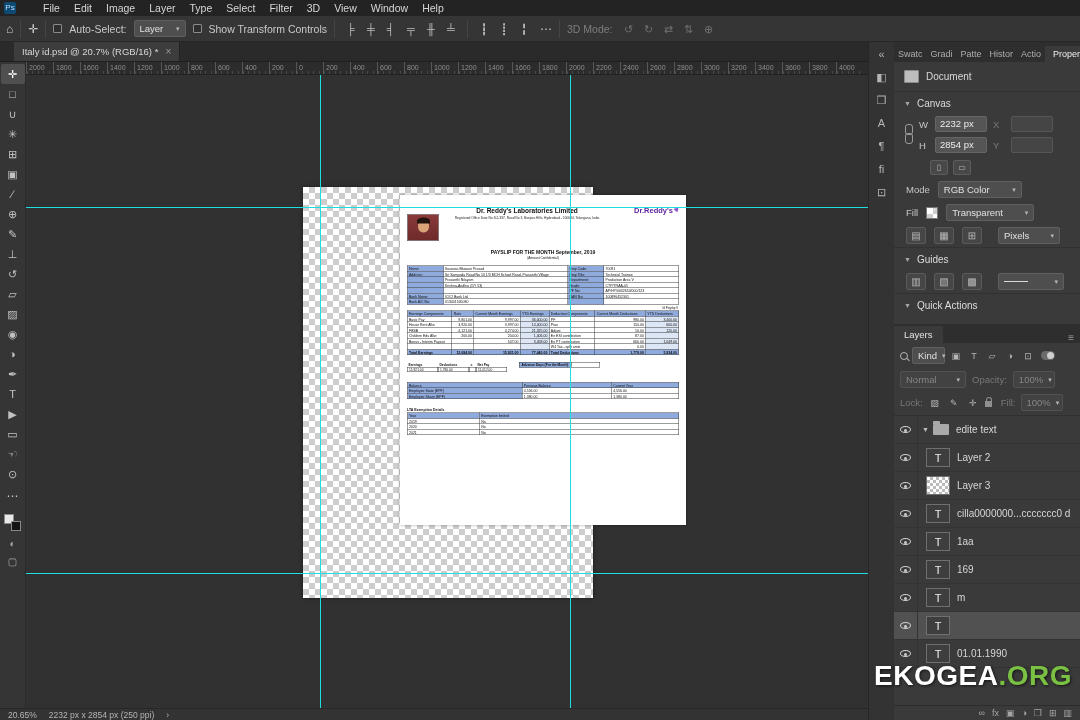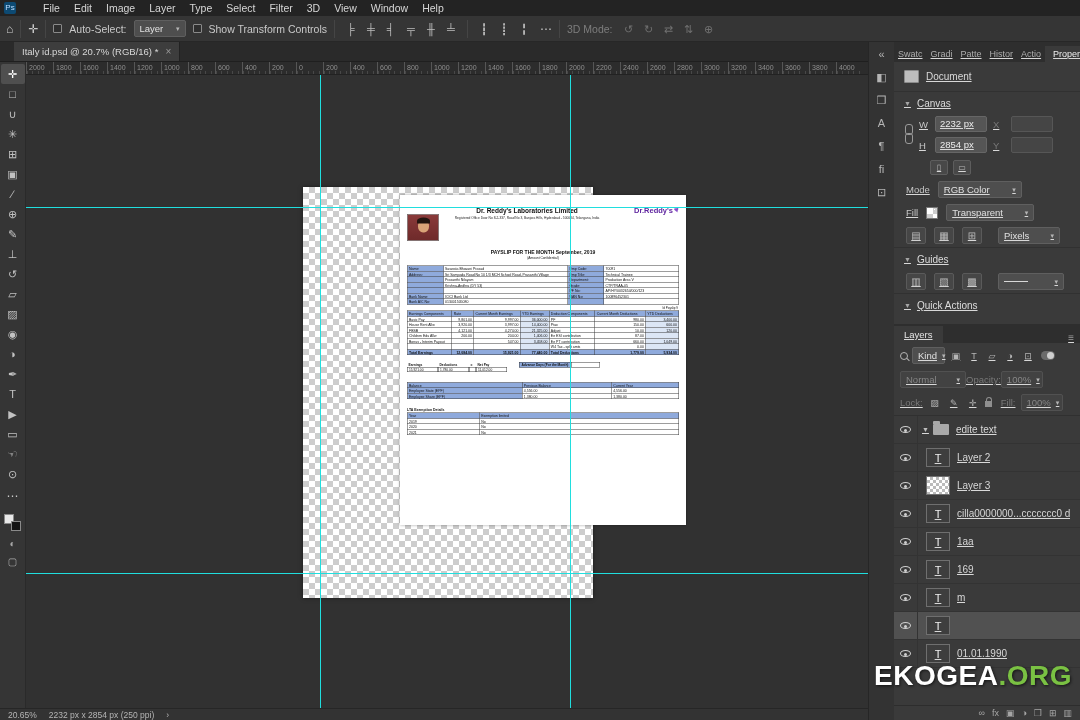--- a/index.html
+++ b/index.html
@@ -87,21 +87,21 @@
   .ps-balance{margin-top:20px;width:280px;}
   .ps-balance td:first-child{background:#8faadc;}
   .ps-lta-title{font-size:7px;font-weight:bold;margin-top:18px;}
   .ps-lta{margin-top:2px;width:130px;}
 
   
   .dockstrip{position:absolute;left:868px;top:42px;width:26px;height:678px;background:#333;border-left:1px solid #262626;display:flex;flex-direction:column;align-items:center;padding-top:2px;gap:3px;z-index:10;}
   .dock-ic{width:22px;height:20px;background:none;border:none;color:#b5b5b5;font-size:11px;line-height:20px;padding:0;}
 
   
-  .rightpanel{position:absolute;left:894px;top:42px;width:186px;height:678px;background:#3a3a3a;display:flex;flex-direction:column;overflow:hidden;z-index:10;font-size:10px;color:#d8d8d8;text-decoration:underline;}
+  .rightpanel{position:absolute;left:894px;top:42px;width:186px;height:678px;background:#3a3a3a;display:flex;flex-direction:column;overflow:hidden;z-index:10;font-size:10px;color:#d8d8d8;}
   .ptabs{height:20px;background:#2e2e2e;display:flex;align-items:flex-end;flex:none;}
   .ptab{font-size:9px;color:#aeaeae;padding:3px 4px;white-space:nowrap;overflow:hidden;}
   .ptab.active{background:#3a3a3a;color:#ececec;padding:3px 8px;}
   .prop-context{display:flex;align-items:center;gap:7px;padding:8px 10px;flex:none;}
   .docicon{width:15px;height:13px;background:#bdbdbd;border:1px solid #8b8b8b;border-radius:1px;}
   .section-h{display:flex;align-items:center;gap:6px;padding:6px 10px 5px;color:#dcdcdc;border-top:1px solid #313131;flex:none;}
   .section-h .chev{font-size:7px;color:#a5a5a5;}
   .canvas-fields{padding:2px 10px 4px 10px;display:flex;gap:6px;flex:none;}
   .chain{width:9px;height:20px;position:relative;margin-top:8px;flex:none;}
   .chain::before,.chain::after{content:"";position:absolute;left:1px;width:6px;height:9px;border:1px solid #9a9a9a;border-radius:3px;}
@@ -124,21 +124,21 @@
   
   .layers-tabbar{height:19px;background:#2e2e2e;display:flex;align-items:flex-end;justify-content:space-between;margin-top:8px;flex:none;}
   .layers-tab{background:#3a3a3a;color:#e4e4e4;font-size:9.5px;padding:3px 10px;}
   .panel-menu-ic{color:#9a9a9a;font-size:10px;padding-right:6px;}
   .lfilter{display:flex;align-items:center;gap:4px;padding:4px 6px;flex:none;}
   .mag{width:8px;height:8px;border:1px solid #b5b5b5;border-radius:50%;position:relative;display:inline-block;flex:none;}
   .mag::after{content:"";position:absolute;width:4px;height:1px;background:#b5b5b5;transform:rotate(45deg);right:-3px;bottom:-1px;}
   .tiny-ic{color:#b5b5b5;font-size:9px;width:14px;text-align:center;background:none;border:none;padding:0;height:14px;}
   .switch{width:14px;height:9px;background:#6b6b6b;border-radius:5px;position:relative;flex:none;margin-left:2px;}
   .switch::after{content:"";position:absolute;right:1px;top:1px;width:7px;height:7px;background:#cfcfcf;border-radius:50%;}
-  .lblend{display:flex;align-items:center;gap:0;padding:3px 6px;flex:none;}
+  .lblend{display:flex;align-items:center;gap:6px;padding:3px 6px;flex:none;}
   .llock{display:flex;align-items:center;gap:5px;padding:3px 6px 4px;border-bottom:1px solid #303030;flex:none;}
   .padlock{width:7px;height:6px;background:#8f8f8f;position:relative;margin-top:3px;display:inline-block;}
   .padlock::before{content:"";position:absolute;top:-4px;left:1px;width:4px;height:4px;border:1px solid #8f8f8f;border-bottom:none;border-radius:3px 3px 0 0;}
   .llist{flex:1;overflow:hidden;display:flex;flex-direction:column;}
   .lrow{display:flex;align-items:center;height:28px;border-bottom:1px solid #333;flex:none;padding-right:4px;}
   .lrow.selected{background:#515151;}
   .leye{width:24px;align-self:stretch;border-right:1px solid #333;display:flex;align-items:center;justify-content:center;flex:none;background:none;border-top:none;border-left:none;border-bottom:none;padding:0;}
   .eye{width:11px;height:7px;border:1px solid #cfcfcf;border-radius:50%;position:relative;display:inline-block;}
   .eye::after{content:"";position:absolute;left:3px;top:1.5px;width:3px;height:3px;background:#cfcfcf;border-radius:50%;}
   .lcaret{display:none;font-size:7px;color:#bdbdbd;margin:0 2px 0 4px;}

